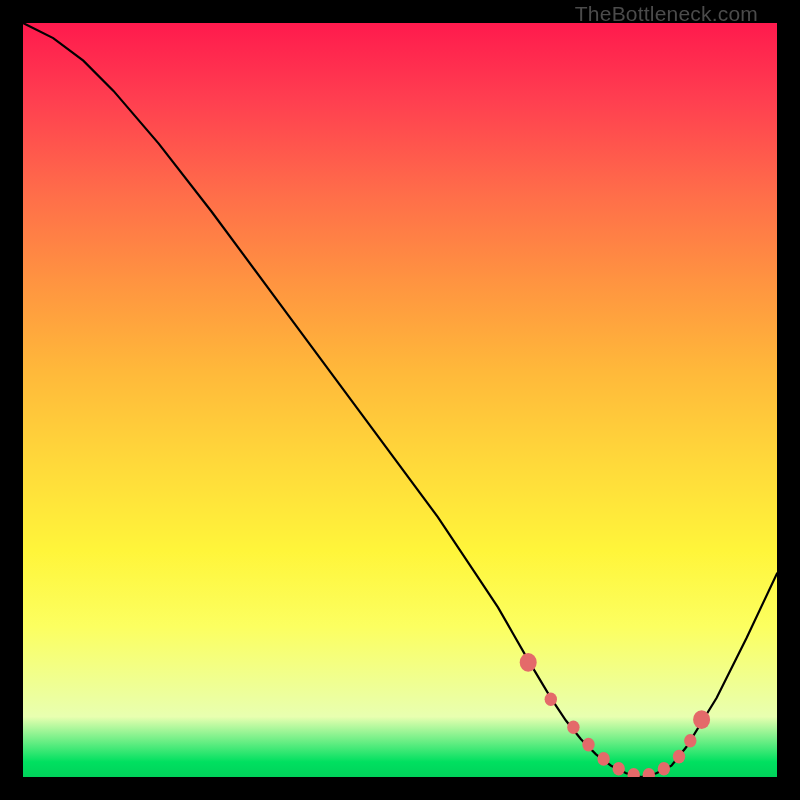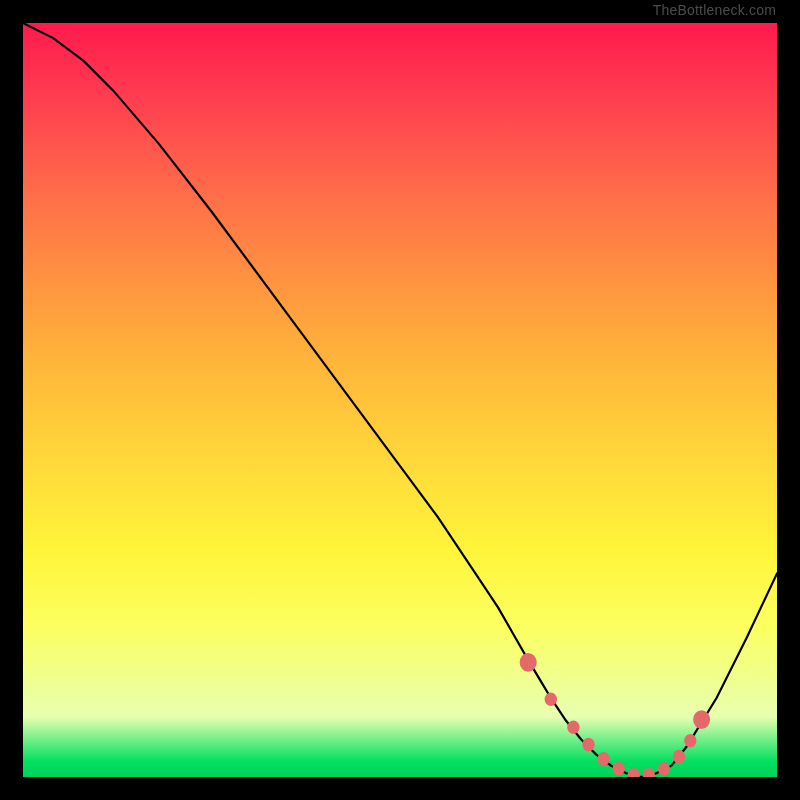--- a/index.html
+++ b/index.html
@@ -19,23 +19,23 @@
       #ffd83a 58%,
       #fff53a 70%,
       #fcff60 80%,
       #e8ffb0 92%,
       #00e060 98%,
       #00d25a 100%);
   }
   .watermark {
     position: absolute;
     top: 2px;
-    right: 24px;
+    right: 42px;
     font-family: Arial, Helvetica, sans-serif;
-    font-size: 14px;
+    font-size: 21px;
     font-weight: 500;
     color: #4b4b4b;
     letter-spacing: 0.2px;
   }
   svg.plot {
     position: absolute;
     left: 23px;
     top: 23px;
     width: 754px;
     height: 754px;

